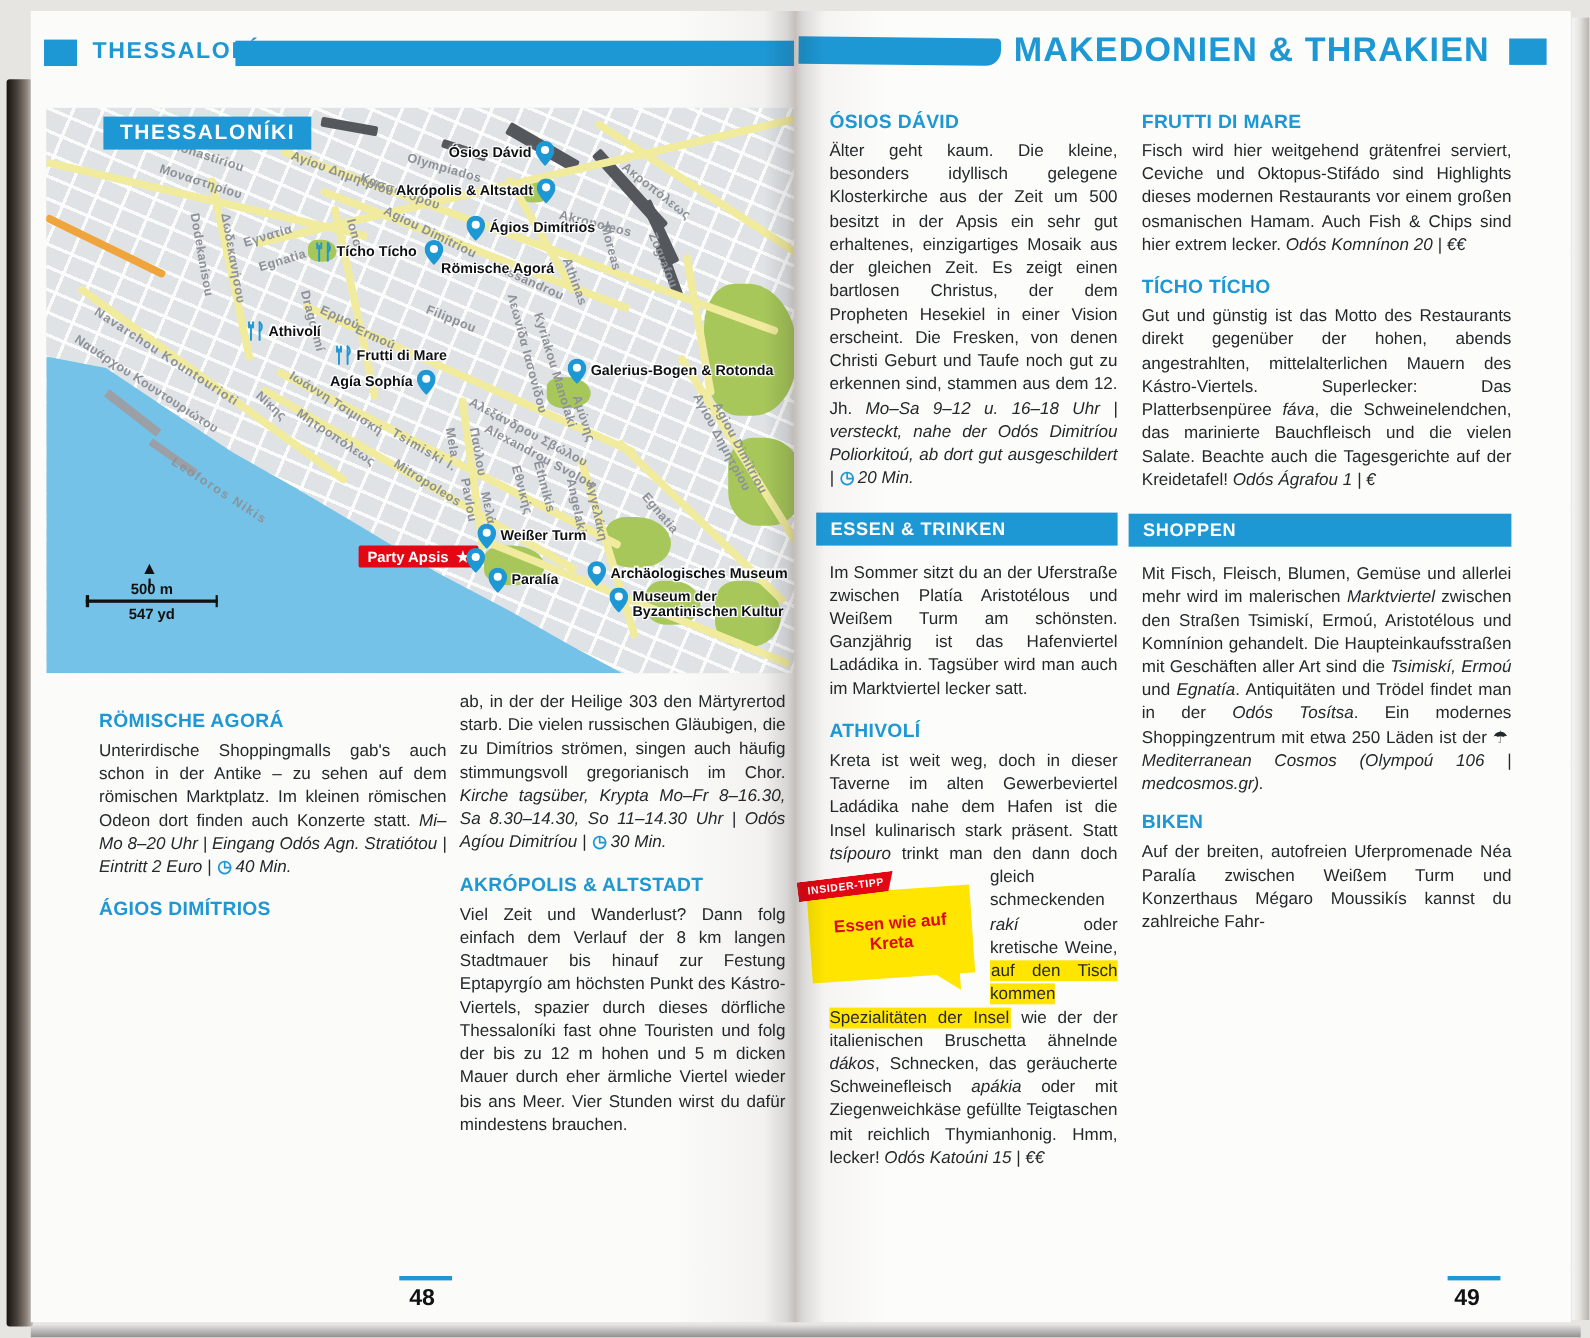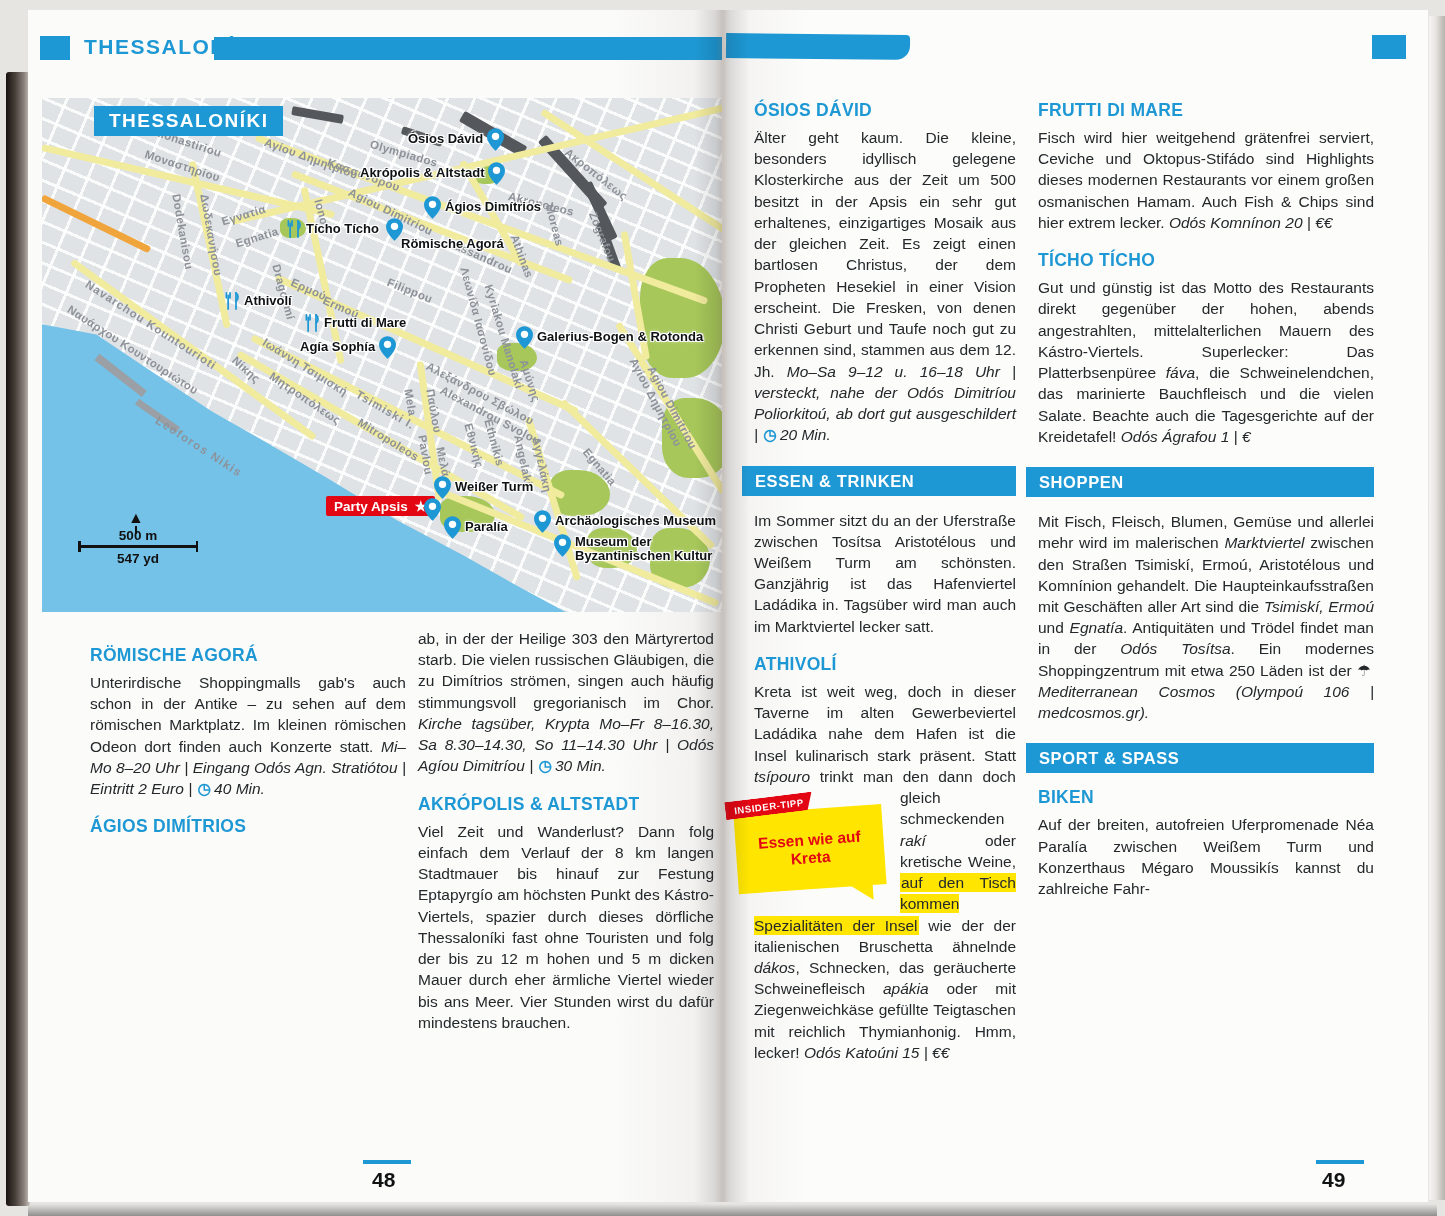--- a/index.html
+++ b/index.html
@@ -327,47 +327,47 @@
     <p class="body lead">Viel Zeit und Wanderlust? Dann folg einfach dem Verlauf der 8 km langen Stadtmauer bis hinauf zur Festung Eptapyrgío am höchsten Punkt des Kástro-Viertels, spazier durch dieses dörfliche Thessaloníki fast ohne Touristen und folg der bis zu 12 m hohen und 5 m dicken Mauer durch eher ärmliche Viertel wieder bis ans Meer. Vier Stunden wirst du dafür mindestens brauchen.</p>
   </div>
 
   <div class="pn-line" style="left:335px;top:1150px"></div>
   <div class="pagenum" style="left:344px;top:1158px">48</div>
 </div>
 
 <div class="page page-right">
 
   <div class="rp-bar" style="left:4px;top:24px;width:184px;height:25px"></div>
+  <div class="rp-title" style="left:190px;top:17px;width:452px">MAKEDONIEN &amp; THRAKIEN</div>
   <div class="hdr-sq" style="left:650px;top:25px;width:34px;height:24px"></div>
 
   <div class="col" style="left:32px;top:90px;width:262px">
     <h3 class="blue" style="margin-top:0">ÓSIOS DÁVID</h3>
     <p class="body"><span>Älter geht kaum. Die kleine, besonders idyllisch gelegene Klosterkirche aus der Zeit um 500 besitzt in der Apsis ein sehr gut erhaltenes, einzigartiges Mosaik aus der gleichen Zeit. Es zeigt einen bartlosen Christus, der dem Propheten Hesekiel in einer Vision erscheint. Die Fresken, von denen Christi Geburt und Taufe noch gut zu erkennen sind, stammen aus dem 12. Jh. </span><em class="info">Mo–Sa 9–12 u. 16–18 Uhr | versteckt, nahe der Odós Dimitríou Poliorkitoú, ab dort gut ausgeschildert | </em><span class="clock">◷</span><em class="info">20 Min.</em></p>
 
     <div class="banner">ESSEN &amp; TRINKEN</div>
-    <p class="body">Im Sommer sitzt du an der Uferstraße zwischen Tosítsa Aristotélous und Weißem Turm am schönsten. Ganzjährig ist das Hafenviertel Ladádika in. Tagsüber wird man auch im Marktviertel lecker satt.</p>
+    <p class="body">Im Sommer sitzt du an der Uferstraße zwischen Platía Aristotélous und Weißem Turm am schönsten. Ganzjährig ist das Hafenviertel Ladádika in. Tagsüber wird man auch im Marktviertel lecker satt.</p>
 
     <h3 class="blue">ATHIVOLÍ</h3>
     <p class="body"><span>Kreta ist weit weg, doch in dieser Taverne im alten Gewerbeviertel Ladádika nahe dem Hafen ist die Insel kulinarisch stark präsent. Statt </span><em class="info">tsípouro</em><span> trinkt man den dann doch gleich </span><span class="tip">
           <span class="ribbon">INSIDER-TIPP</span>
           <span class="bubble">Essen wie auf Kreta</span>
         </span><span>schmeckenden </span><em class="info">rakí</em><span> oder kretische Weine, </span><mark class="hl">auf den Tisch kommen Spezialitäten der Insel</mark><span> wie der der italienischen Bruschetta ähnelnde </span><em class="info">dákos</em><span>, Schnecken, das geräucherte Schweinefleisch </span><em class="info">apákia</em><span> oder mit Ziegenweichkäse gefüllte Teigtaschen mit reichlich Thymianhonig. Hmm, lecker! </span><em class="info">Odós Katoúni 15 | €€</em></p>
   </div>
 
   <div class="col" style="left:316px;top:90px;width:336px">
     <h3 class="blue" style="margin-top:0">FRUTTI DI MARE</h3>
     <p class="body"><span>Fisch wird hier weitgehend grätenfrei serviert, Ceviche und Oktopus-Stifádo sind Highlights dieses modernen Restaurants vor einem großen osmanischen Hamam. Auch Fish &amp; Chips sind hier extrem lecker. </span><em class="info">Odós Komnínon 20 | €€</em></p>
 
     <h3 class="blue">TÍCHO TÍCHO</h3>
     <p class="body"><span>Gut und günstig ist das Motto des Restaurants direkt gegenüber der hohen, abends angestrahlten, mittelalterlichen Mauern des Kástro-Viertels. Superlecker: Das Platterbsenpüree </span><em class="info">fáva</em><span>, die Schweinelendchen, das marinierte Bauchfleisch und die vielen Salate. Beachte auch die Tagesgerichte auf der Kreidetafel! </span><em class="info">Odós Ágrafou 1 | €</em></p>
 
     <div class="banner">SHOPPEN</div>
     <p class="body"><span>Mit Fisch, Fleisch, Blumen, Gemüse und allerlei mehr wird im malerischen </span><em class="info">Marktviertel</em><span> zwischen den Straßen Tsimiskí, Ermoú, Aristotélous und Komnínion gehandelt. Die Haupteinkaufsstraßen mit Geschäften aller Art sind die </span><em class="info">Tsimiskí, Ermoú</em><span> und </span><em class="info">Egnatía</em><span>. Antiquitäten und Trödel findet man in der </span><em class="info">Odós Tosítsa</em><span>. Ein modernes Shoppingzentrum mit etwa 250 Läden ist der </span><span class="umb">☂</span><em class="info">Mediterranean Cosmos (Olympoú 106 | medcosmos.gr).</em></p>
 
-    <div class="banner">SPORT &amp; SPASS</div>
     <h3 class="blue" style="margin-top:0">BIKEN</h3>
     <p class="body">Auf der breiten, autofreien Uferpromenade Néa Paralía zwischen Weißem Turm und Konzerthaus Mégaro Moussikís kannst du zahlreiche Fahr-</p>
   </div>
 
   <div class="pn-line" style="left:594px;top:1150px"></div>
   <div class="pagenum" style="left:600px;top:1158px">49</div>
 </div>
 
 <div class="gutter"></div>
 <div class="bottom-shadow"></div>

